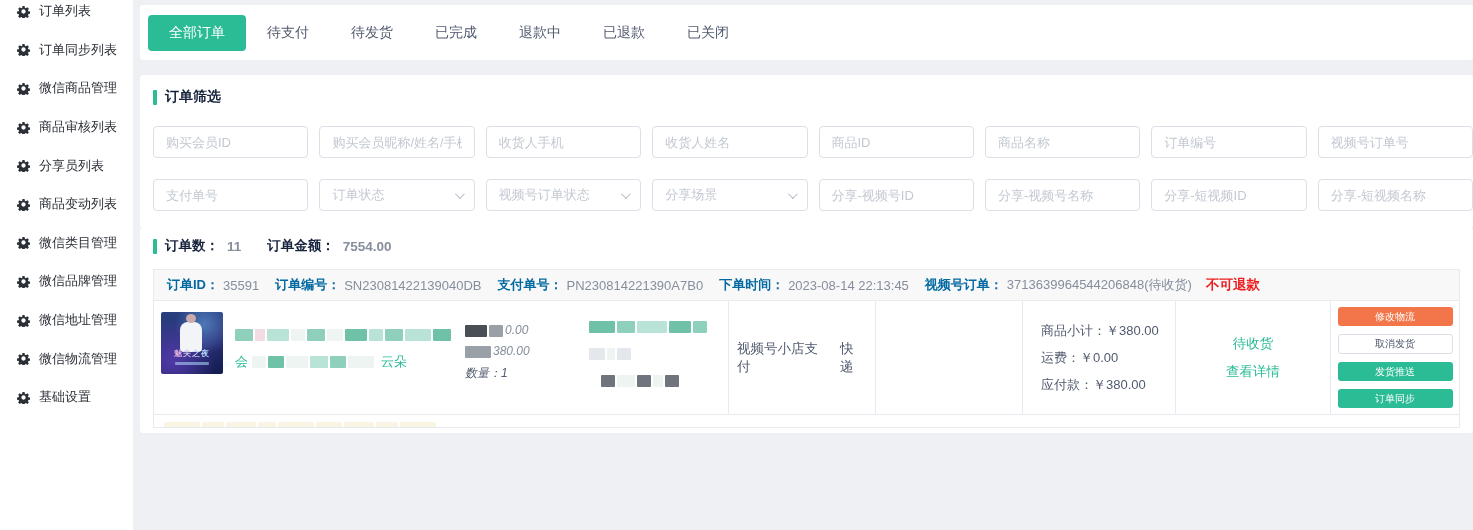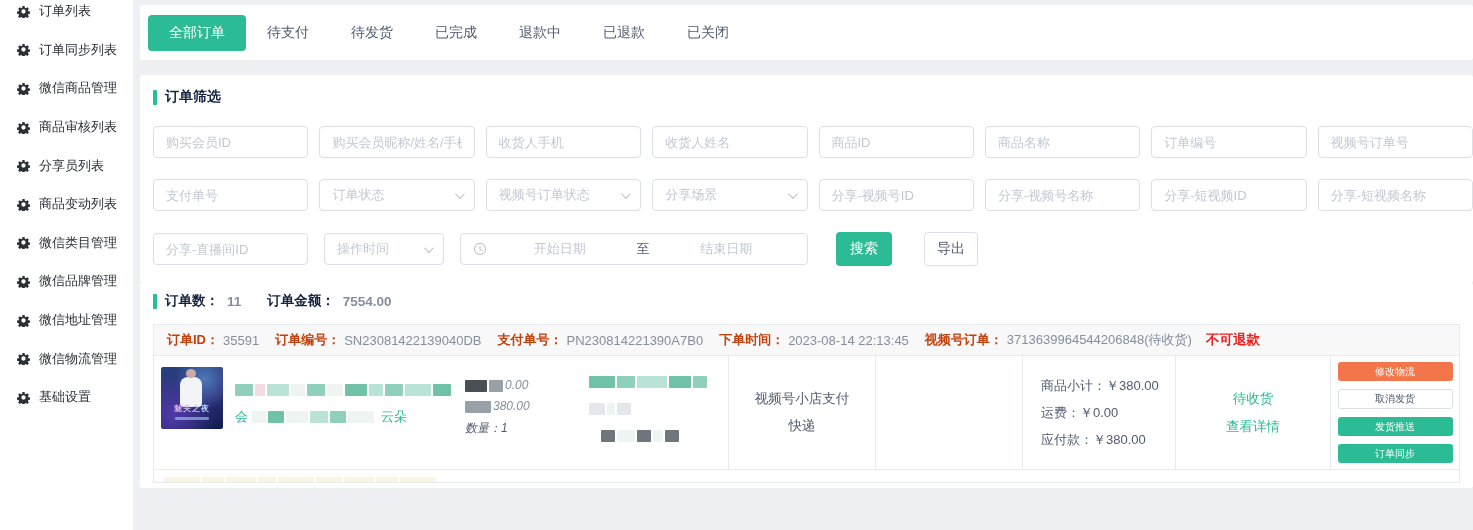--- a/index.html
+++ b/index.html
@@ -66,21 +66,21 @@
   
   .card-orders { padding:9px 13px 0 13px; height:205px; overflow:hidden; }
   .summary { display:flex; align-items:center; gap:8px; font-size:13.5px; }
   .summary b { color:#17233d; }
   .summary .val { color:#868e9c; font-weight:bold; margin-right:18px; }
   .order-box { margin-top:14px; border:1px solid #e7eaee; }
   .order-head {
     height:30px; background:#f8f8f9; display:flex; align-items:center;
     padding:0 13px; font-size:13px; white-space:nowrap; overflow:hidden;
   }
-  .order-head b { color:#c2410c; margin-left:16px; }
+  .order-head b { color:#0369a1; margin-left:16px; }
   .order-head b:first-child { margin-left:0; }
   .order-head span.v { color:#868e9c; margin-left:4px; }
   .no-refund { color:#ee1c1c; font-weight:bold; margin-left:14px; font-size:13.5px; }
   .order-body {
     display:grid; grid-template-columns:425px 150px 147px 147px 153px 155px auto;
     border-top:1px solid #e7eaee; height:114px;
   }
   .cell { border-right:1px solid #e7eaee; padding:8px; overflow:hidden; }
   .cell:last-child { border-right:none; }
   .cell-product { display:flex; gap:12px; padding:11px 6px 8px 7px; }
@@ -113,21 +113,21 @@
   .w8{width:8px}.w10{width:10px}.w14{width:14px}.w16{width:16px}.w18{width:18px}
   .w22{width:22px}.w26{width:26px}.w30{width:30px}.w36{width:36px}
   .tline { margin-bottom:9px; white-space:nowrap; }
   .frag { color:var(--green); font-size:13px; vertical-align:middle; }
   .price-area { width:112px; flex:0 0 auto; padding-top:11px; font-size:12px; color:#868e9c; }
   .price-area .pl { margin-bottom:7px; white-space:nowrap;font-style:italic; }
   .price-area .qty { color:#515a6e; }
   .cell-buyer { padding-top:16px; padding-left:10px; }
   .bline { margin-bottom:9px; white-space:nowrap; }
   .cell-center {
-    display:flex; flex-direction:column; align-items:center; justify-content:center;
+    display:flex; flex-direction:row; align-items:center; justify-content:center;
     gap:9px; font-size:13.5px; color:#515a6e;
   }
   .cell-totals { display:flex; flex-direction:column; justify-content:center; padding-left:18px; gap:9px; font-size:13px; color:#515a6e; }
   .cell-status { display:flex; flex-direction:column; align-items:center; justify-content:center; gap:10px; font-size:13.5px; }
   .cell-status .st { color:var(--green); }
   .cell-status .lnk { color:var(--green); cursor:pointer; }
   .cell-actions { display:flex; flex-direction:column; align-items:center; justify-content:center; gap:8px; padding:6px 0; }
   .abtn {
     width:115px; height:20px; font-size:10px; border-radius:3px; cursor:pointer;
     border:none; font-family:inherit; line-height:18px;
@@ -254,38 +254,20 @@
       <div class="sel">
         <span>分享场景</span>
         <span class="chev"></span>
       </div>
       <input class="inp" placeholder="分享-视频号ID" style="">
       <input class="inp" placeholder="分享-视频号名称" style="">
       <input class="inp" placeholder="分享-短视频ID" style="">
       <input class="inp" placeholder="分享-短视频名称" style="">
     </div>
 
-    <div class="filter-row3">
-      <input class="inp w-live" placeholder="分享-直播间ID" style="">
-      <div class="sel w-op">
-        <span>操作时间</span>
-        <span class="chev"></span>
-      </div>
-      <div class="daterange">
-        <svg width="14" height="14" viewBox="0 0 14 14">
-            <circle cx="7" cy="7" r="5.6" fill="none" stroke="#c3c8d1" stroke-width="1.1"></circle>
-            <path d="M7 3.8v3.4l2.3 1.4" stroke="#c3c8d1" stroke-width="1.1" fill="none" stroke-linecap="round"></path>
-          </svg>
-        <span class="dr-txt">开始日期</span>
-        <span class="dr-sep">至</span>
-        <span class="dr-txt">结束日期</span>
-      </div>
-      <button class="btn btn-search">搜索</button>
-      <button class="btn btn-export">导出</button>
-    </div>
   </div>
 
   <div class="card card-orders">
     <div class="summary">
       <span class="green-bar"></span>
       <b>订单数：</b>
       <span class="val">11</span>
       <b>订单金额：</b>
       <span class="val">7554.00</span>
     </div>

